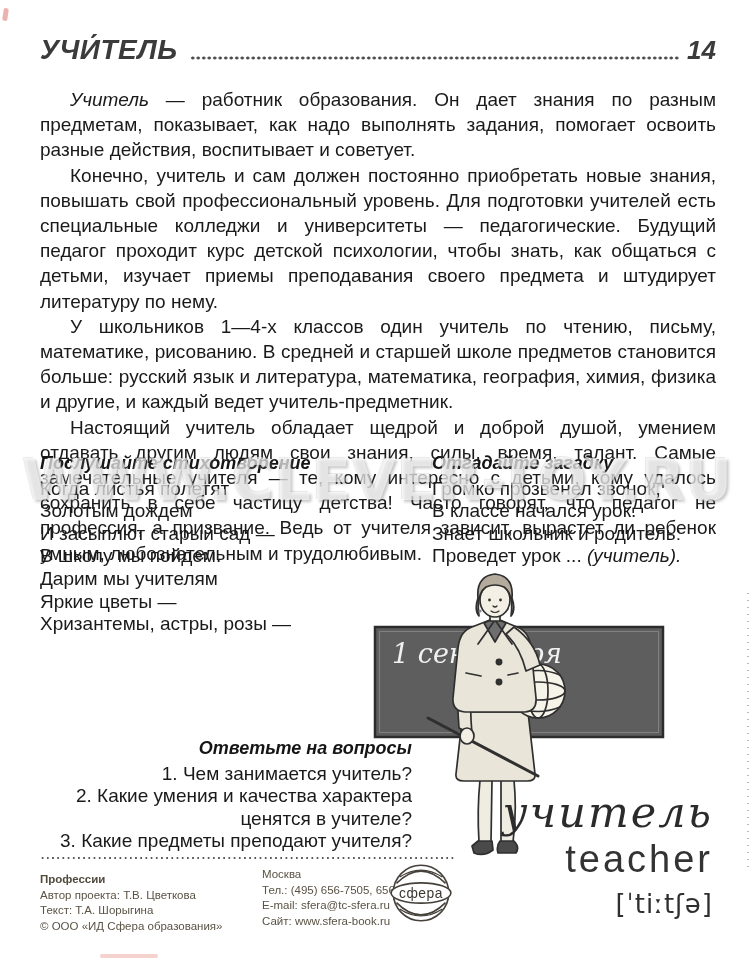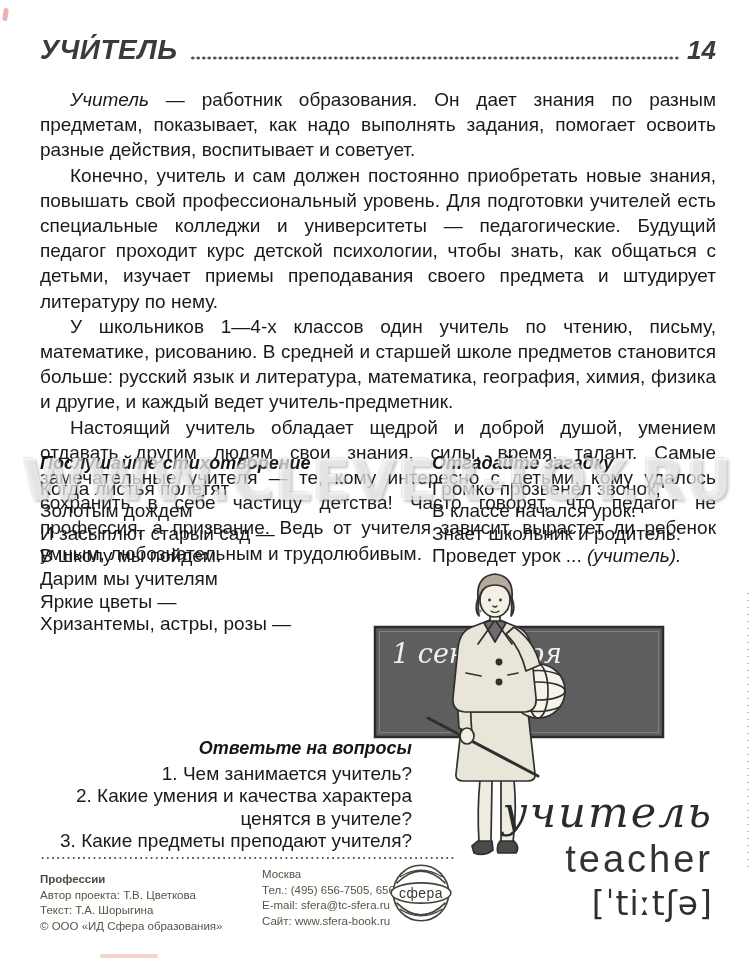--- a/index.html
+++ b/index.html
@@ -45,21 +45,21 @@
     pointer-events:none;
   }
 
   
   .illus { position:absolute; top:570px; left:368px; width:335px; height:292px; }
 
   
   .vocab { position:absolute; top:788px; right:40px; text-align:right; color:#2b2b2b; }
   .vocab .ru  { font-family:"DejaVu Serif",serif; font-style:italic; font-size:43px; letter-spacing:2px; line-height:48px; }
   .vocab .en  { font-family:"Liberation Sans",sans-serif; font-size:38px; letter-spacing:3px; line-height:46px; color:#333; }
-  .vocab .ipa { font-family:"DejaVu Sans",sans-serif; font-size:33px; letter-spacing:1px; line-height:44px; color:#2f2f2f; }
+  .vocab .ipa { font-family:"DejaVu Sans",sans-serif; font-size:26px; letter-spacing:1px; line-height:44px; color:#2f2f2f; }
 
   
   .footer-rule {
     position:absolute; top:856px; left:40px; width:414px; height:4px;
     background-image:radial-gradient(circle,#5a5a5a 1.1px,transparent 1.35px);
     background-size:5.2px 4px; background-repeat:repeat-x;
   }
   .foot { color:#5a5345; font-size:11.5px; line-height:15.5px; }
   .foot-left { position:absolute; top:872px; left:40px; }
   .foot-left .b { font-weight:bold; color:#514a3d; }

